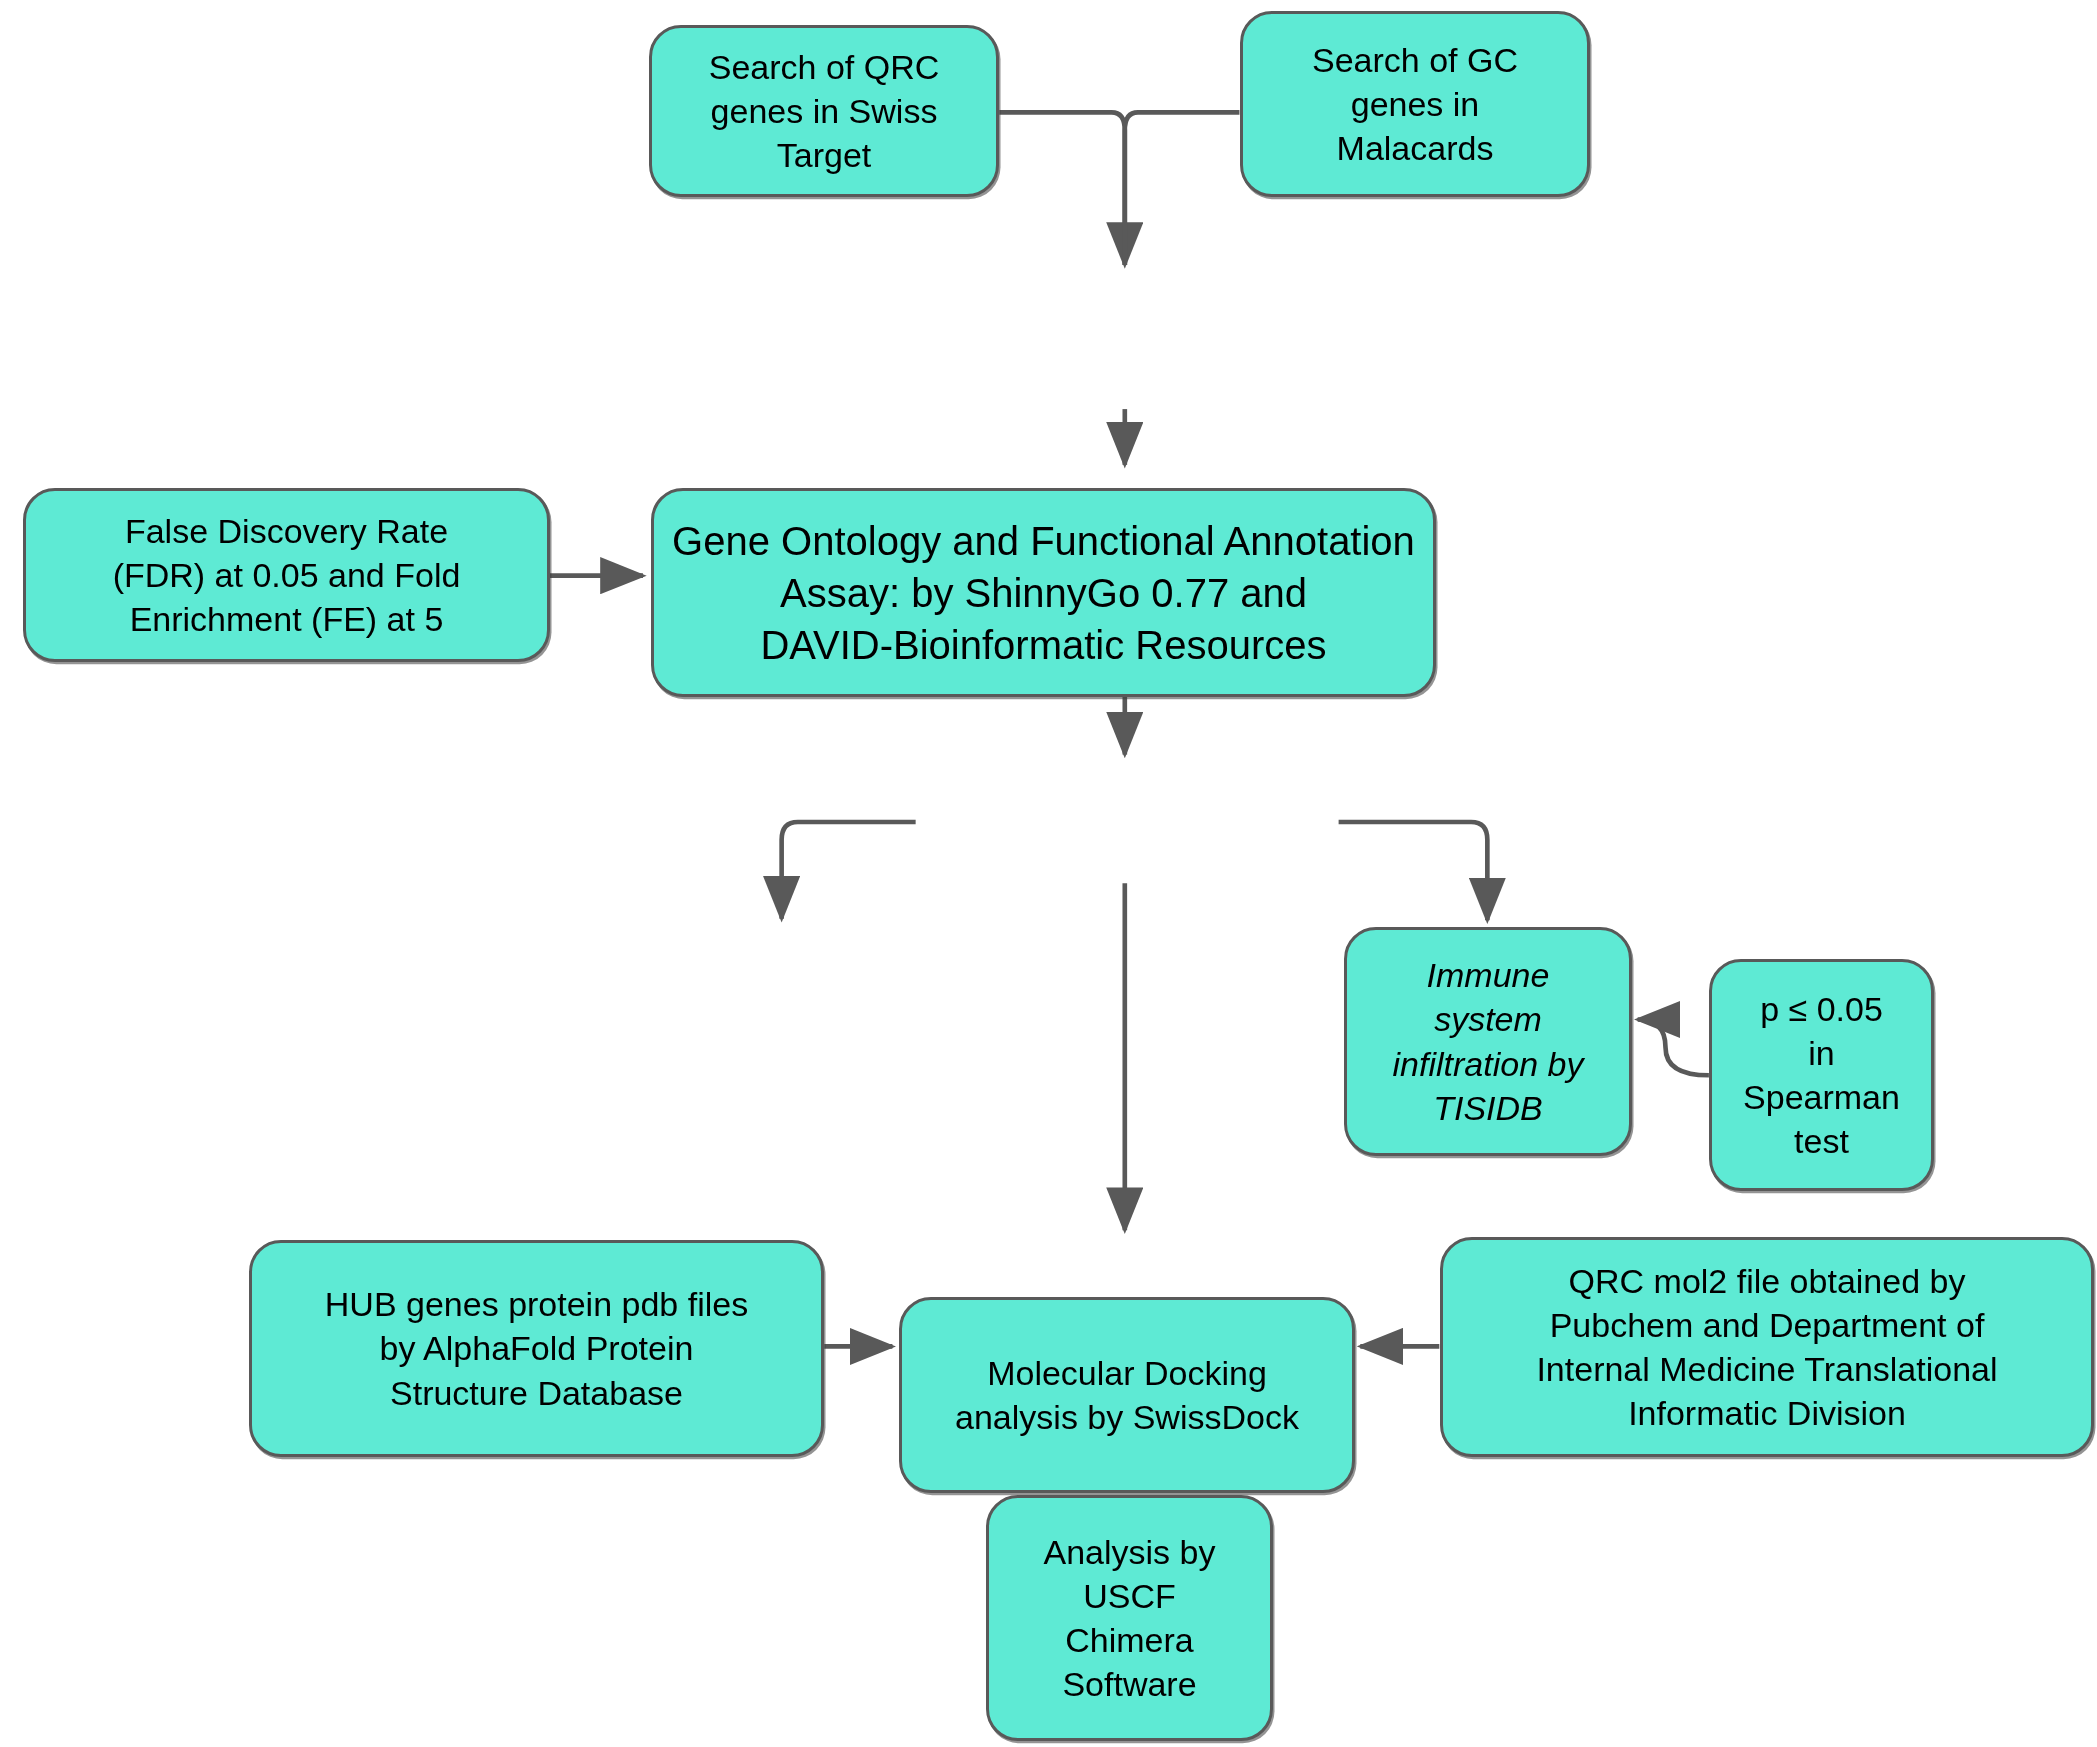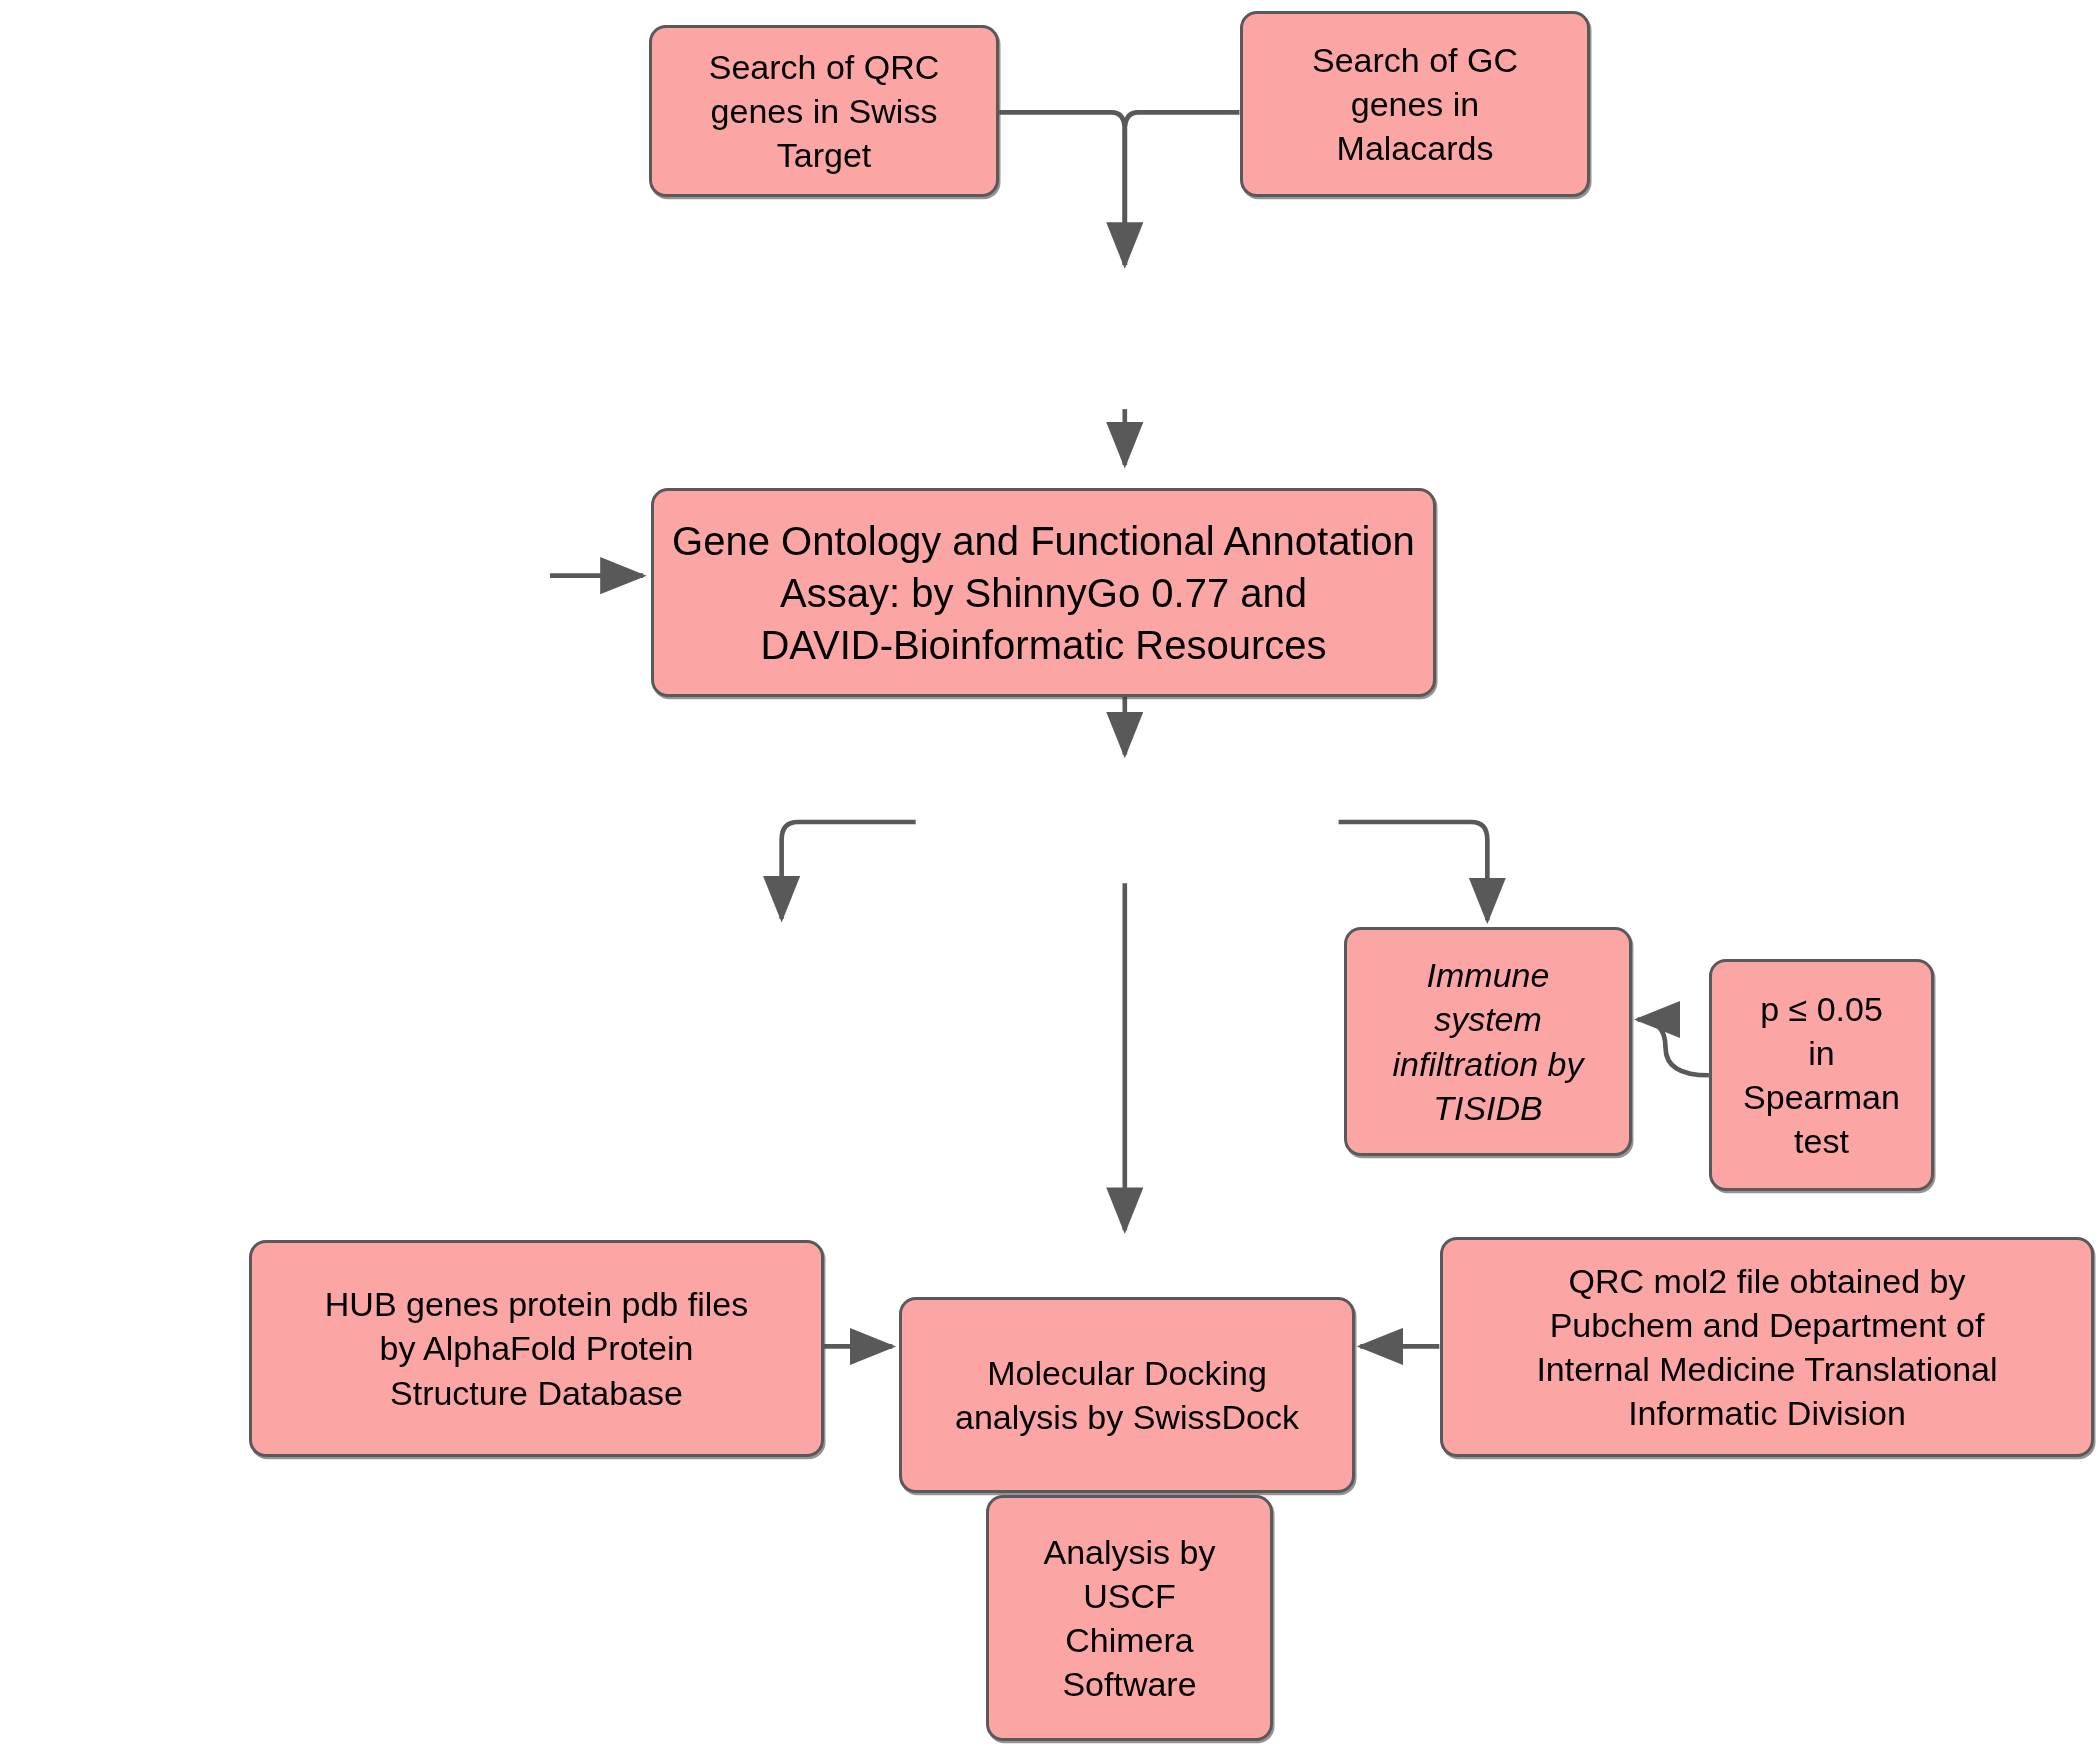--- a/index.html
+++ b/index.html
@@ -21,23 +21,23 @@
     position: absolute;
     left: 0;
     top: 0;
     width: 2097px;
     height: 1747px;
     pointer-events: none;
   }
   .node {
     position: absolute;
     box-sizing: border-box;
-    background: #fca5a5;
+    background: #5eead4;
     border: 3.9px solid #595959;
-    border-radius: 17px;
+    border-radius: 32px;
     display: flex;
     align-items: center;
     justify-content: center;
     text-align: center;
     color: #000000;
     line-height: 1.30;
     box-shadow: 1.5px 2.3px 0 rgba(60,60,60,0.55);
     z-index: 2;
   }
   .node .label {
@@ -92,20 +92,25 @@
 Target</span>
   </div>
 
   <div class="node" style="left:1240px; top:11px; width:350px; height:186px;">
     <span class="label">Search of GC
 genes in
 Malacards</span>
   </div>
 
 
+  <div class="node" style="left:23px; top:488px; width:527px; height:174px;">
+    <span class="label">False Discovery Rate
+(FDR) at 0.05 and Fold
+Enrichment (FE) at 5</span>
+  </div>
 
   <div class="node big" style="left:651px; top:488px; width:785px; height:209px;">
     <span class="label">Gene Ontology and Functional Annotation
 Assay: by ShinnyGo 0.77 and
 DAVID-Bioinformatic Resources</span>
   </div>
 
 
 
   <div class="node" style="left:1344px; top:927px; width:288px; height:229px;font-style:italic;">

